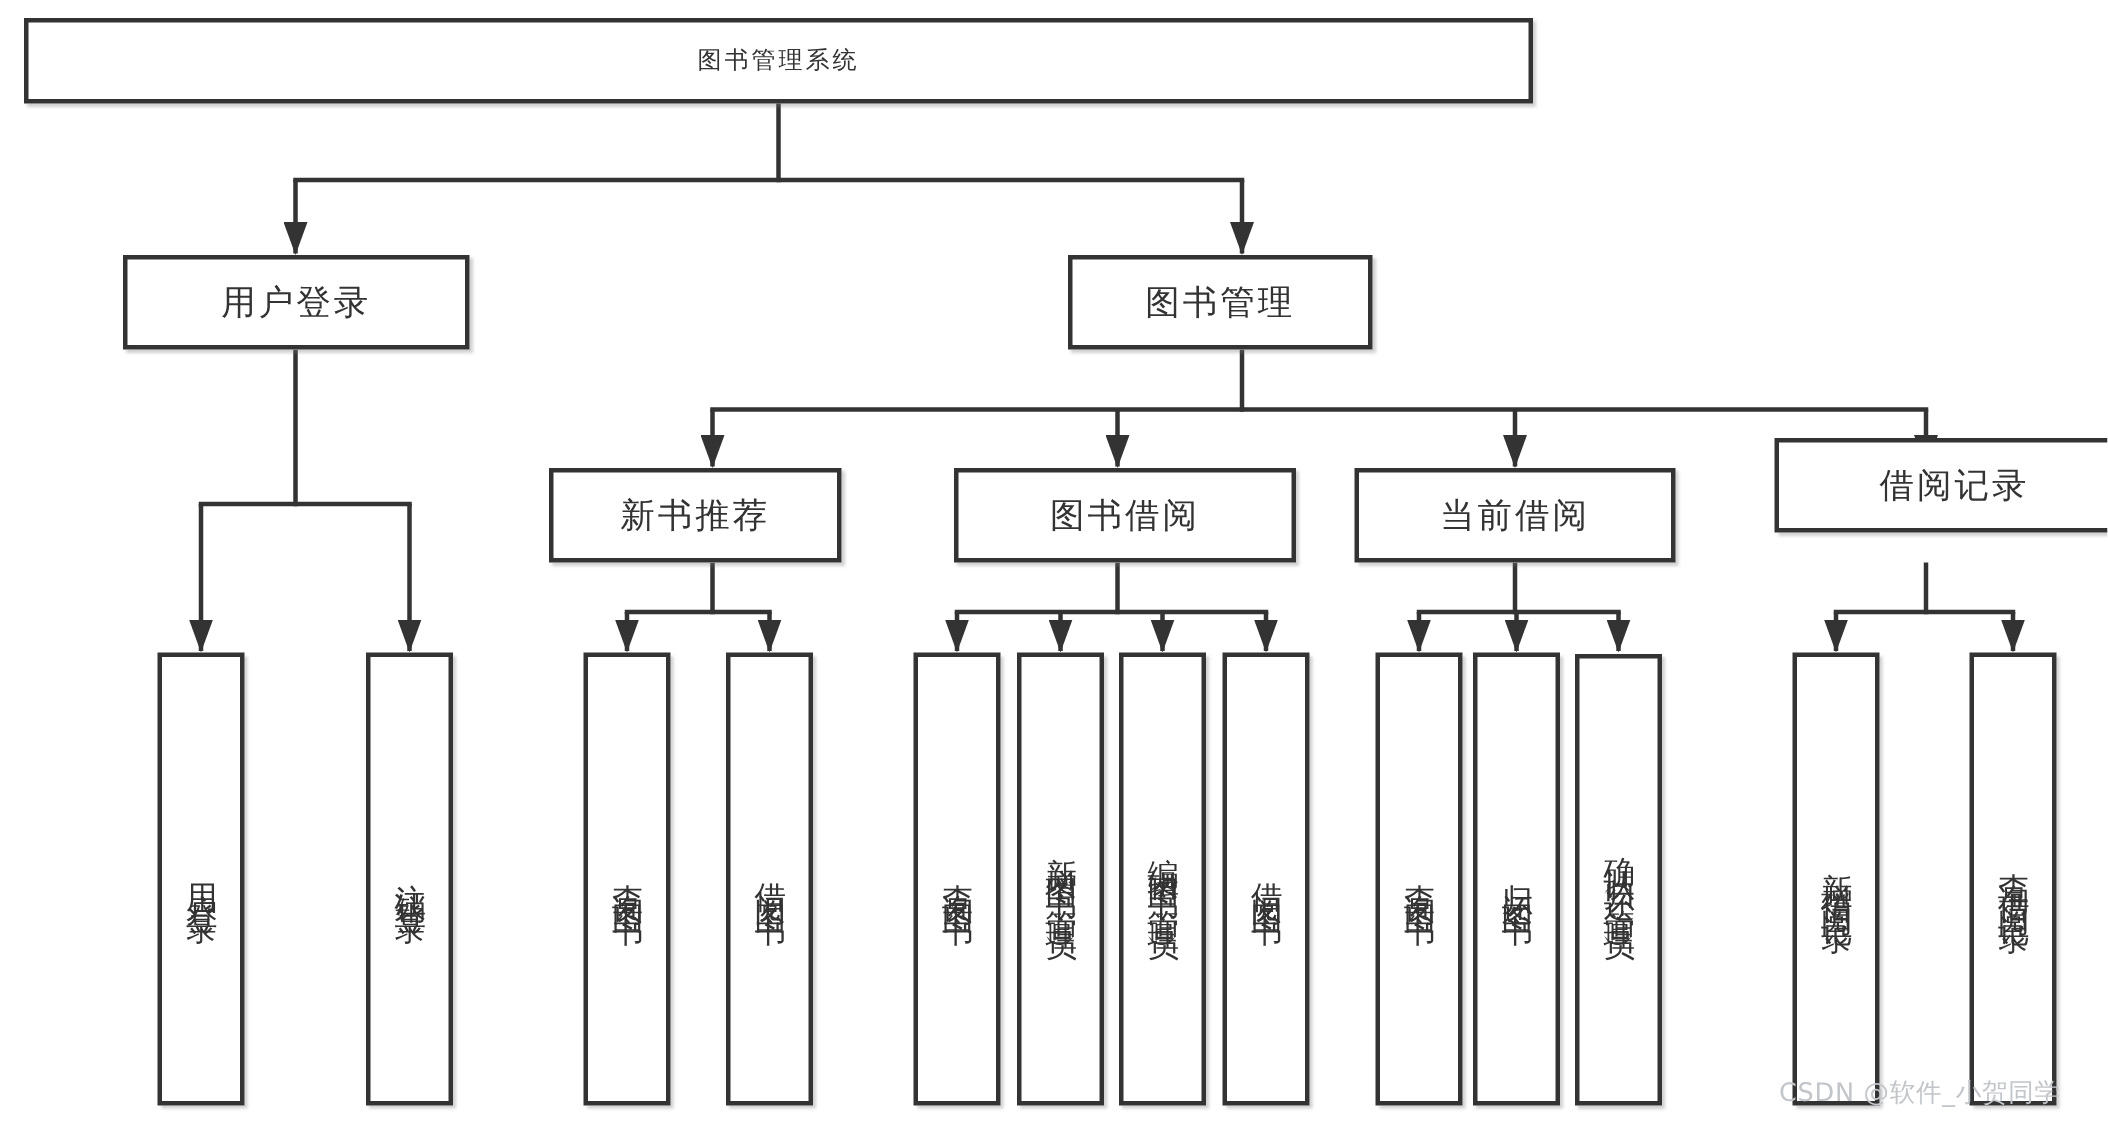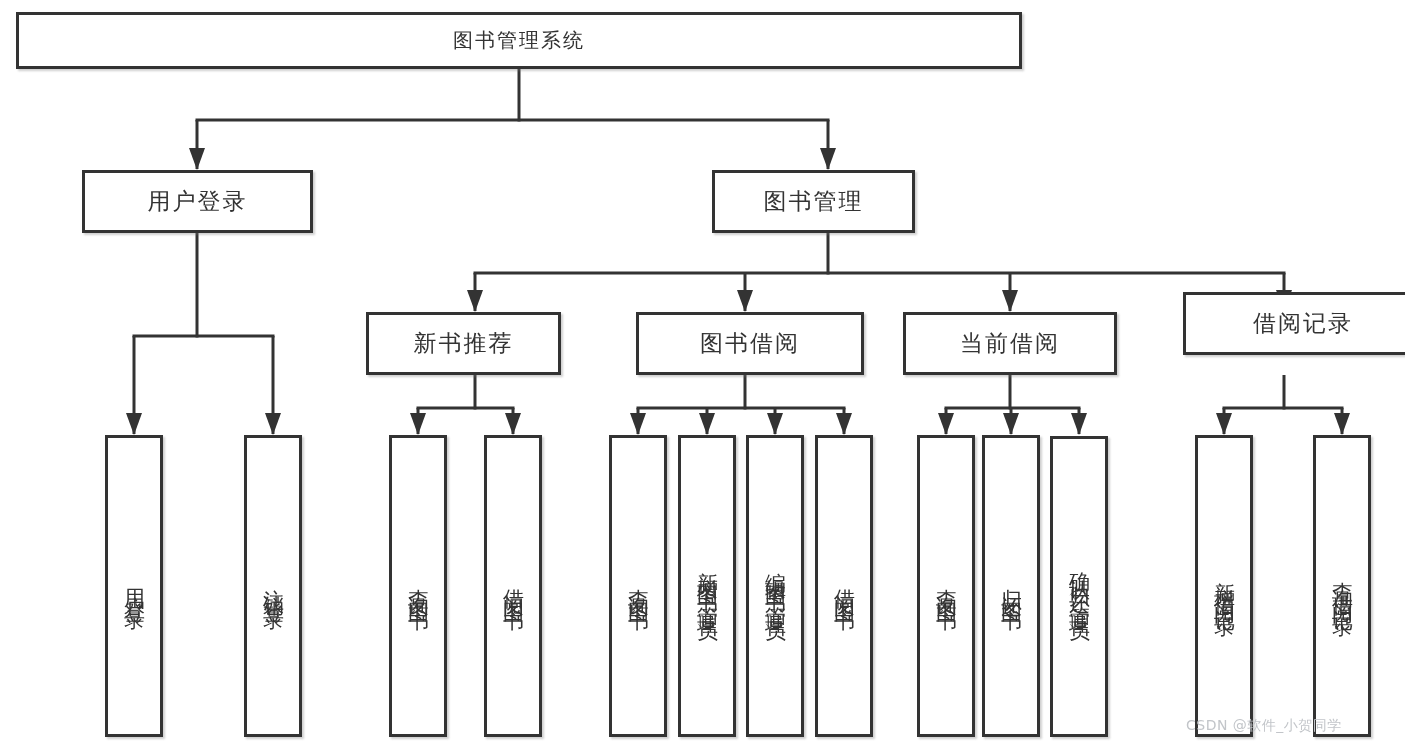--- a/index.html
+++ b/index.html
@@ -39,33 +39,33 @@
     display: flex;
     align-items: center;
     justify-content: center;
     box-shadow: 2px 2px 2px rgba(120,120,120,0.35);
   }
   .hbox {
     font-size: 23px;
     letter-spacing: 2px;
     white-space: nowrap;
   }
-  .hbox.root { font-size: 20px; }
+  .hbox.root { font-size: 16px; }
   .vbox span {
     writing-mode: vertical-rl;
     text-orientation: mixed;
     font-size: 21px;
     letter-spacing: 7px;
     line-height: 1;
   }
   .watermark {
     position: absolute;
     left: 1186px;
     top: 717px;
-    font-size: 14px;
+    font-size: 17px;
     color: var(--watermark-color);
     white-space: nowrap;
     z-index: 10;
     letter-spacing: 0.5px;
   }
 </style>
 </head>
 <body>
 
 <div class="canvas">

